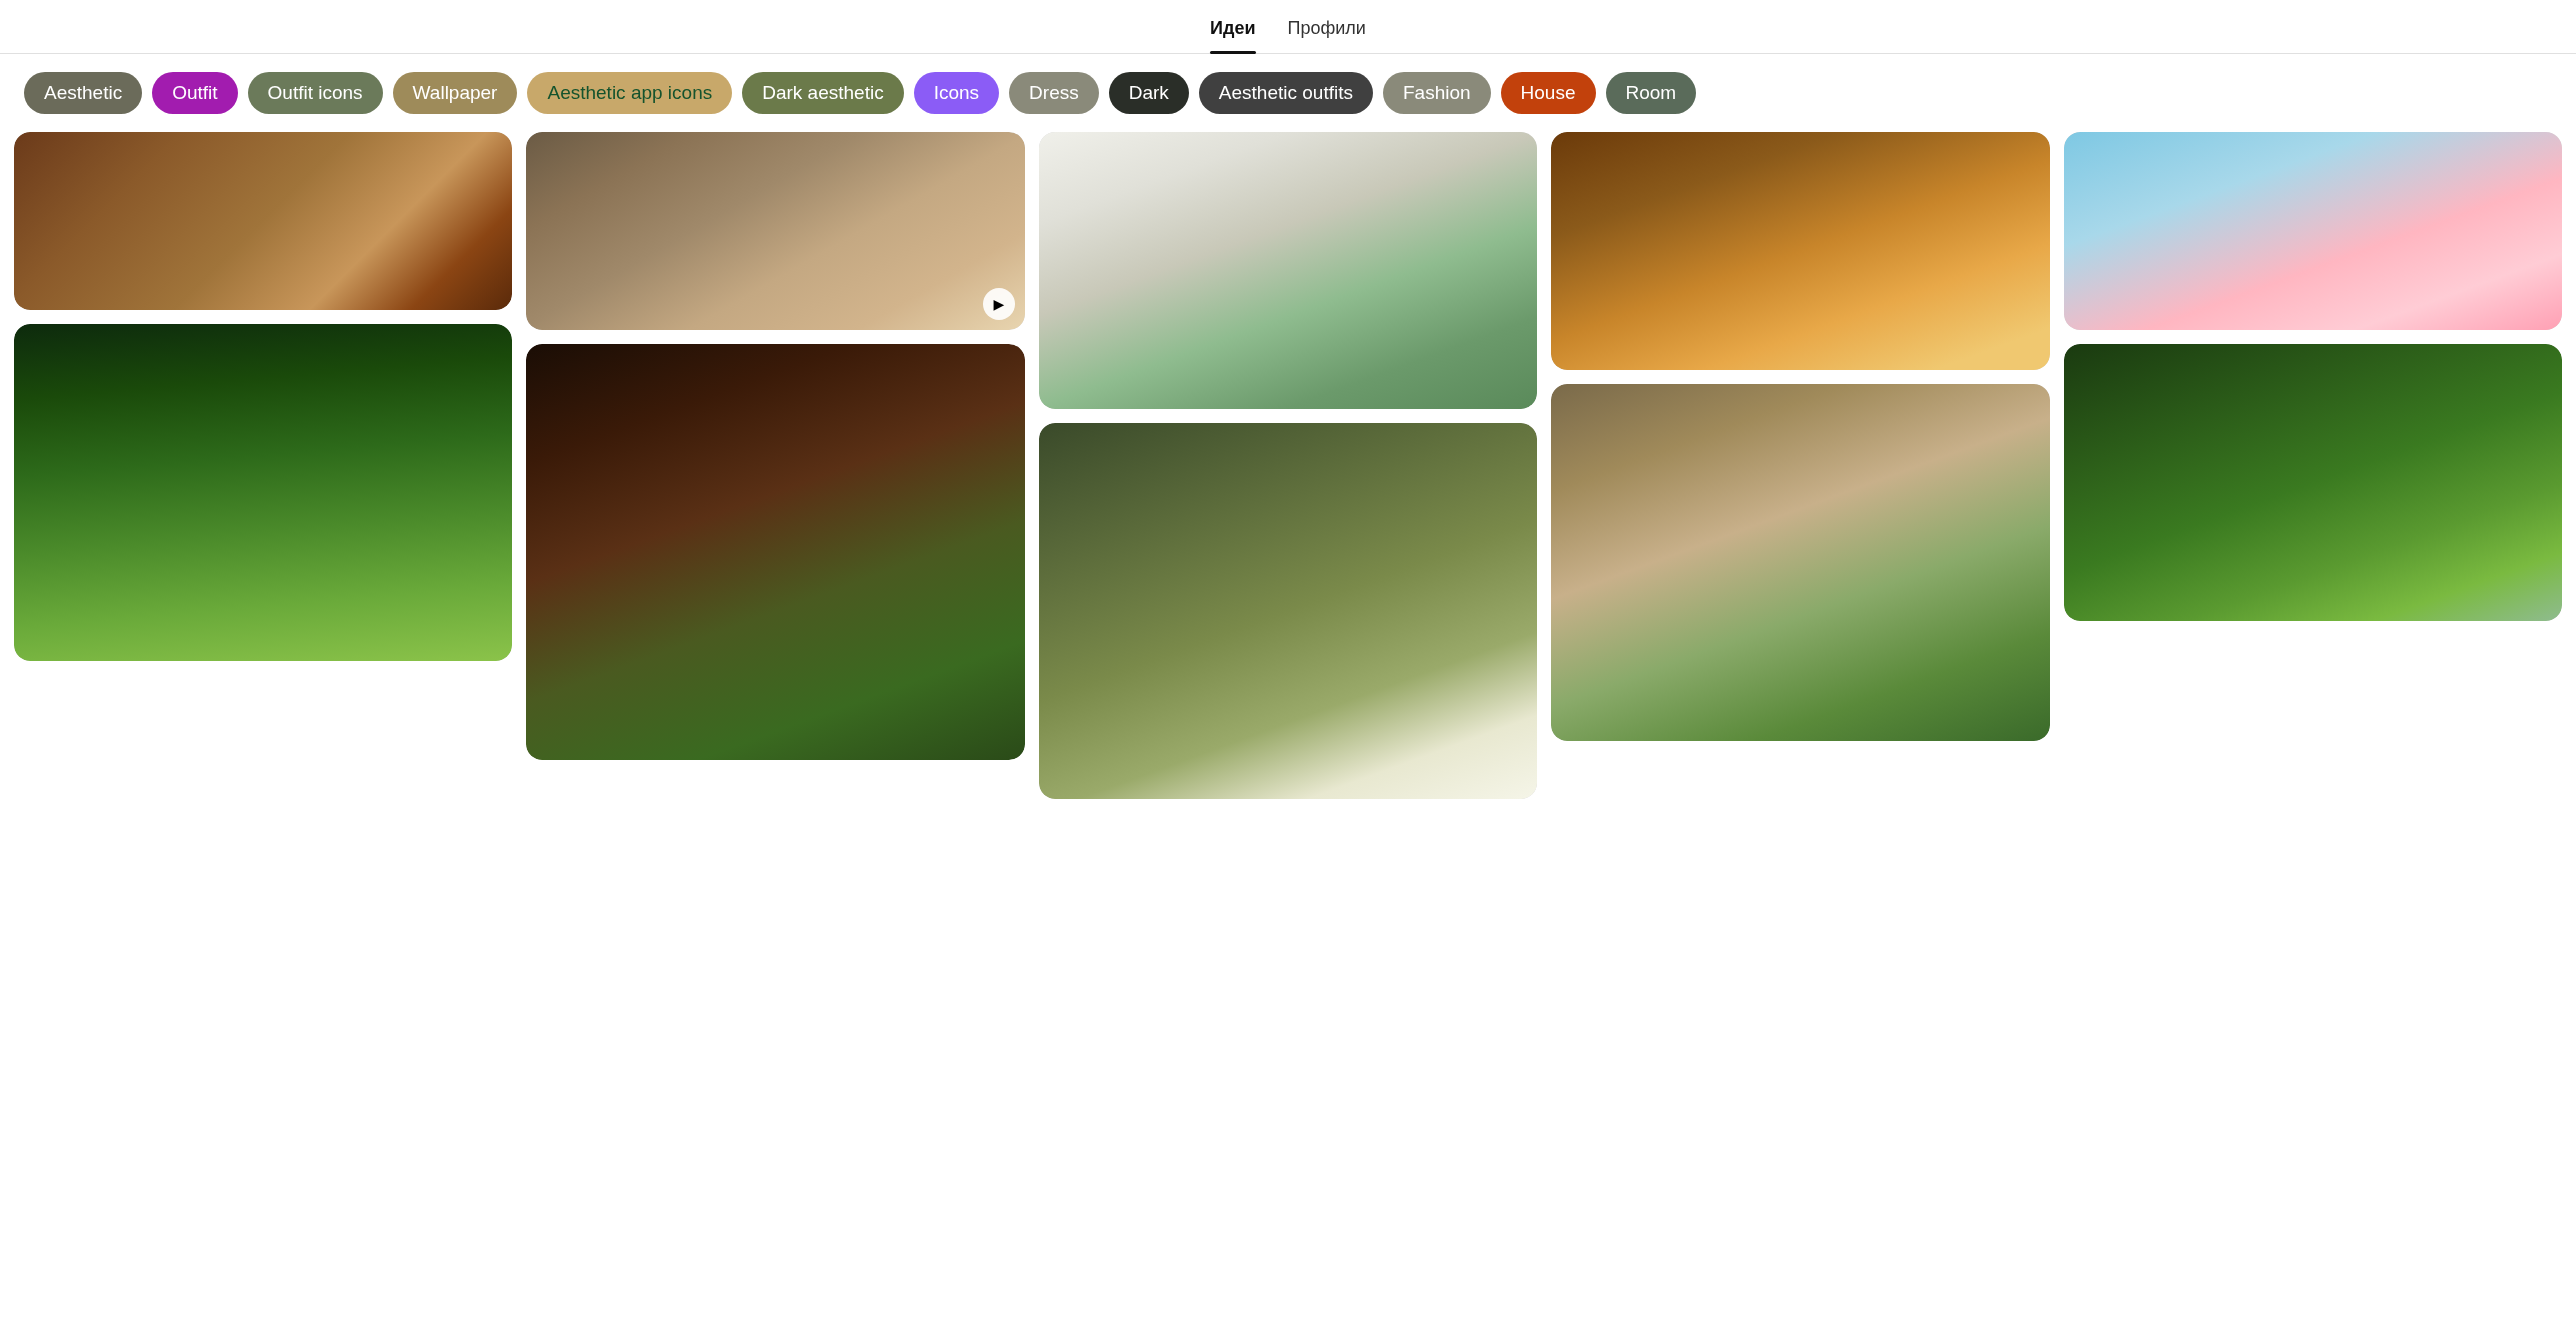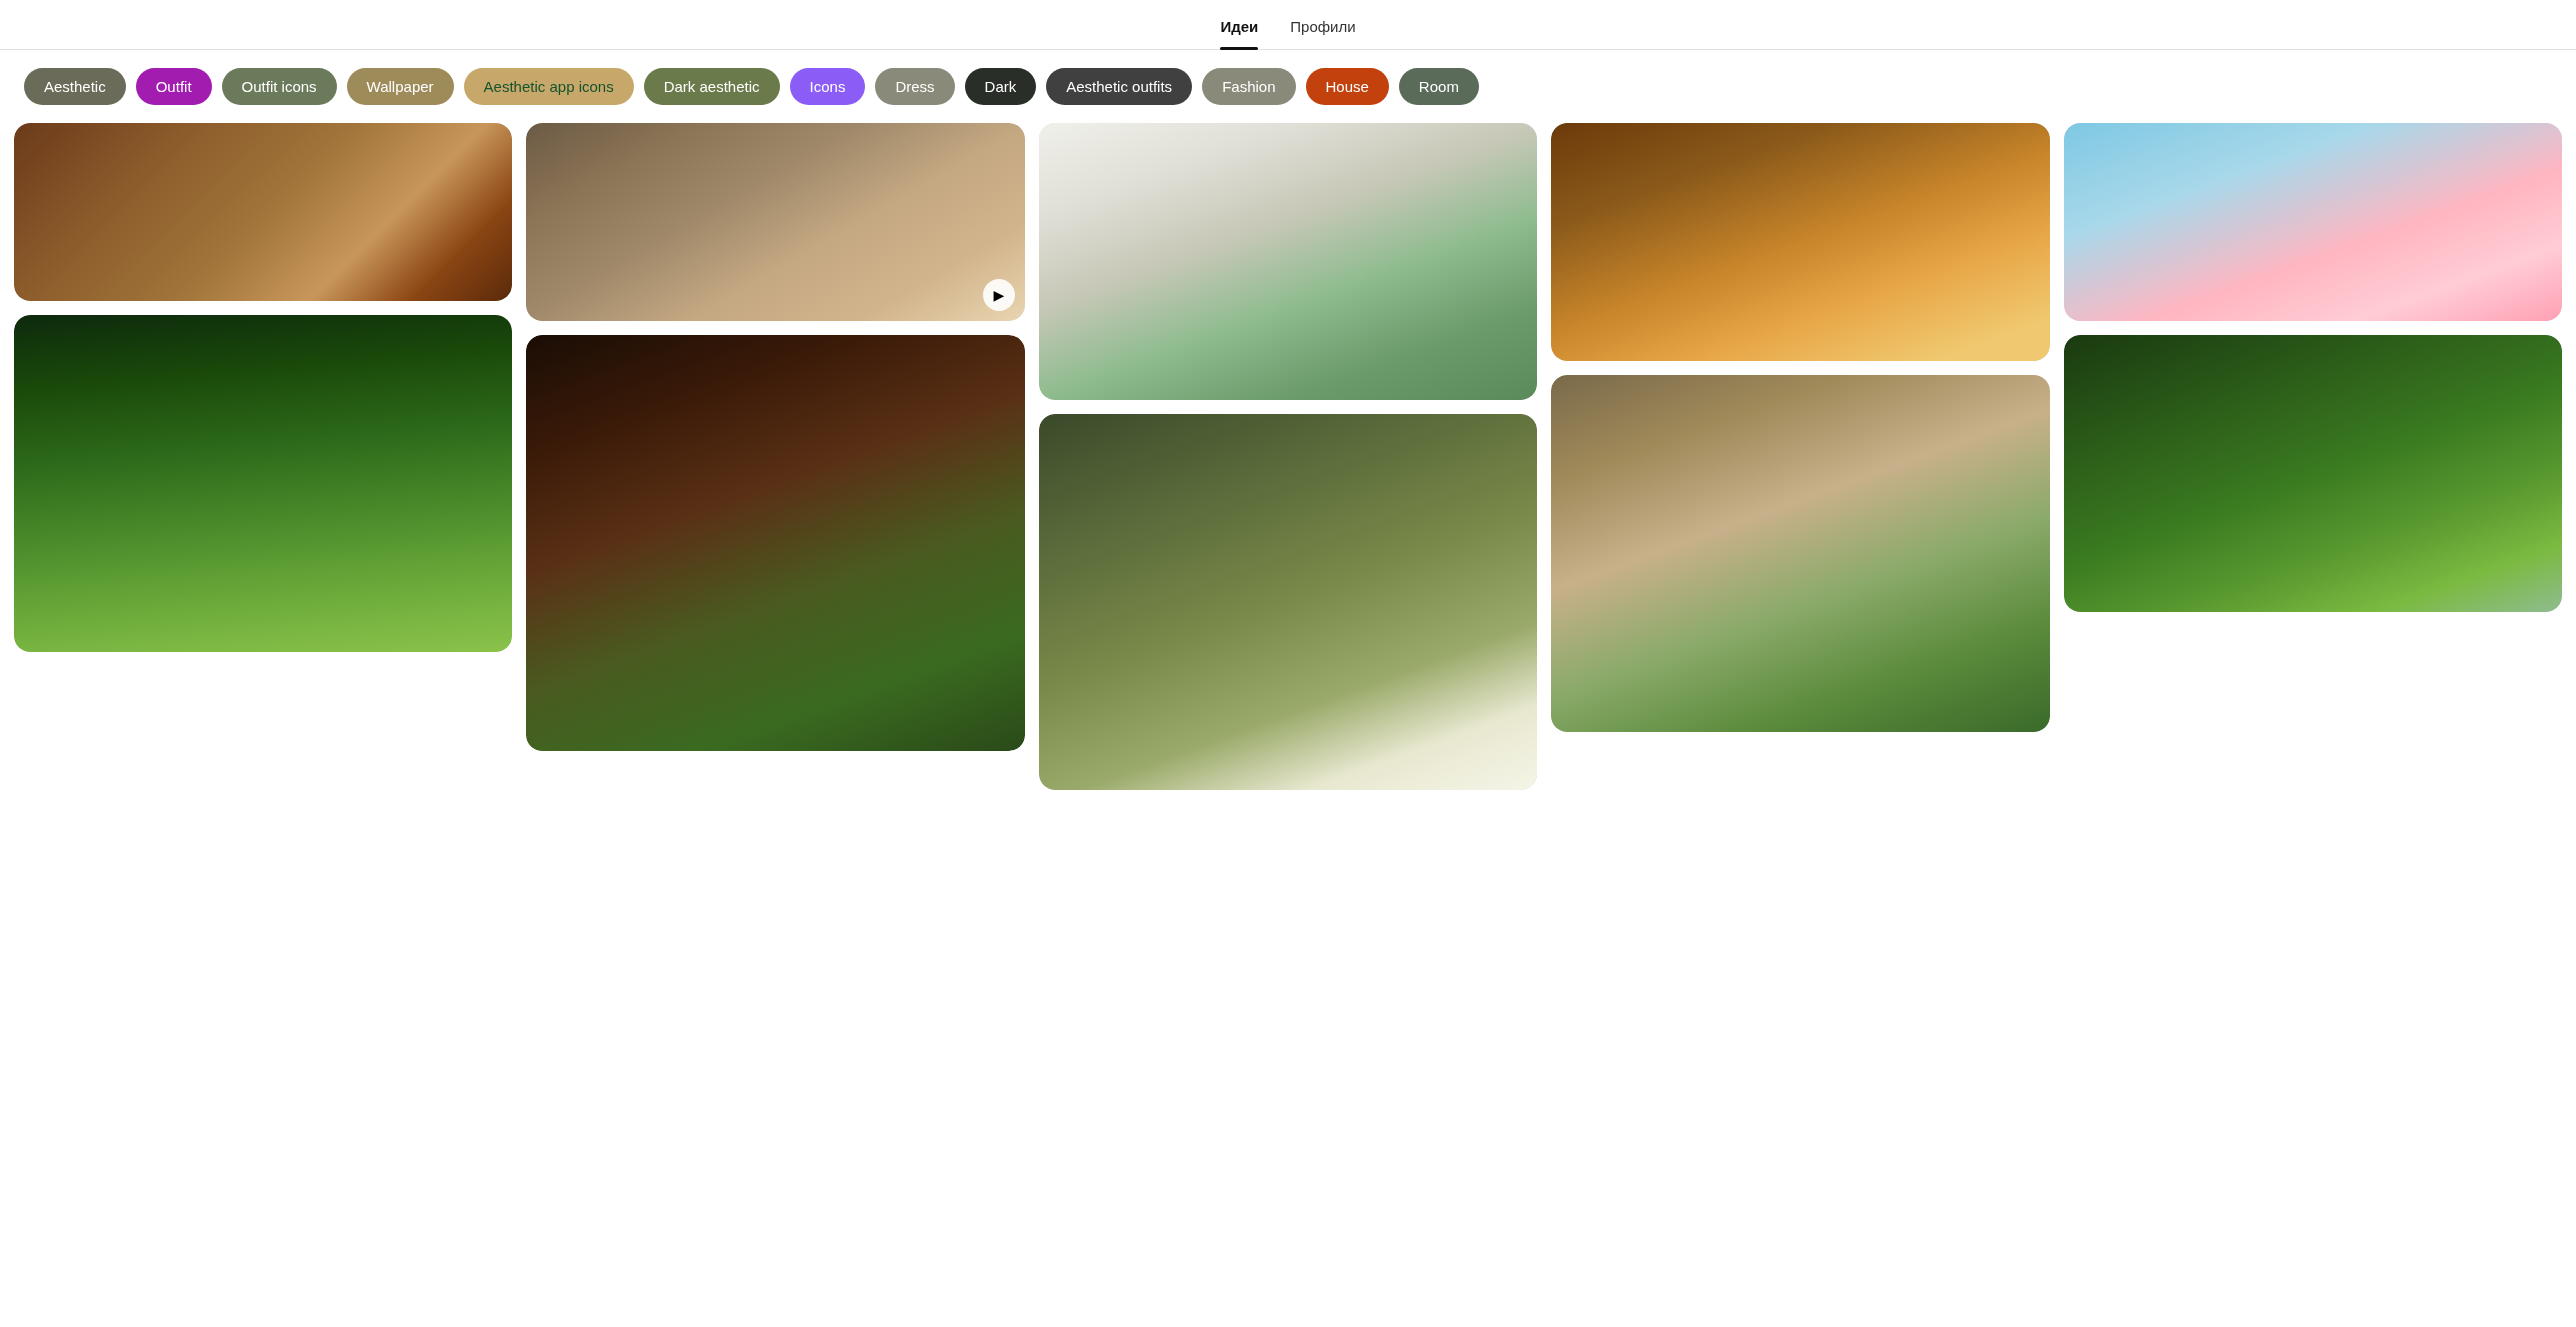--- a/index.html
+++ b/index.html
@@ -7,21 +7,21 @@
 
     
     .header-tabs {
       display: flex;
       justify-content: center;
       gap: 32px;
       padding: 18px 0 0 0;
       border-bottom: 1px solid #e0e0e0;
     }
     .tab {
-      font-size: 15px;
+      font-size: 18px;
       font-weight: 500;
       color: #333;
       padding-bottom: 14px;
       cursor: pointer;
       position: relative;
       text-decoration: none;
     }
     .tab.active {
       font-weight: 700;
       color: #111;
@@ -45,21 +45,21 @@
       overflow-x: auto;
       scrollbar-width: none;
       white-space: nowrap;
     }
     .pills-row::-webkit-scrollbar { display: none; }
     .pill {
       display: inline-flex;
       align-items: center;
       padding: 10px 20px;
       border-radius: 50px;
-      font-size: 15px;
+      font-size: 19px;
       font-weight: 500;
       cursor: pointer;
       flex-shrink: 0;
       color: #fff;
     }
     .pill-aesthetic    { background: #6b6b5a; }
     .pill-outfit       { background: #a21caf; }
     .pill-phone        { background: #6b7a5a; }
     .pill-wallpaper    { background: #9e8b5a; }
     .pill-aestheticapp { background: #c8a86a; color: #14532d; }

